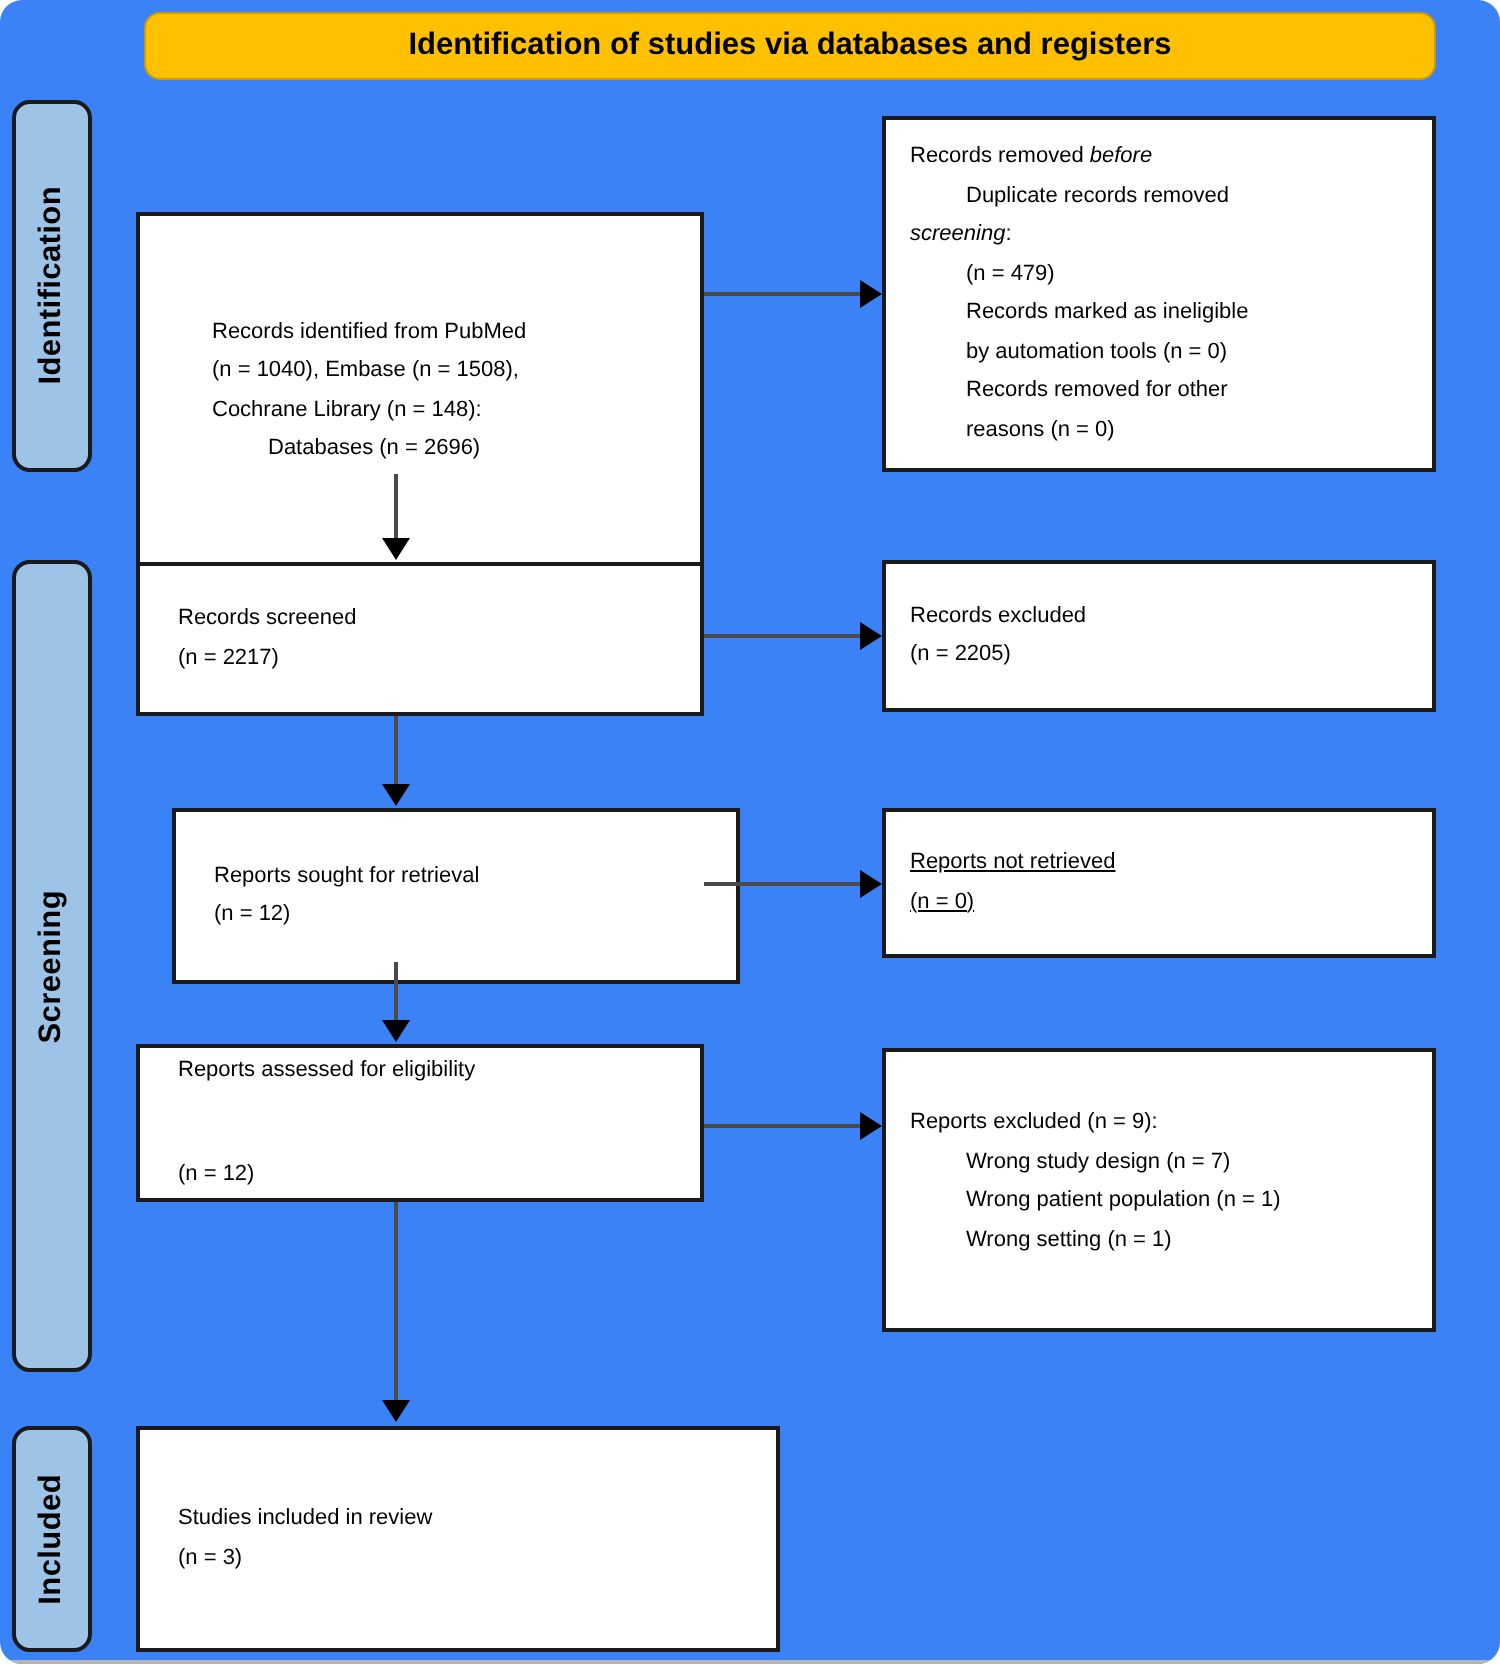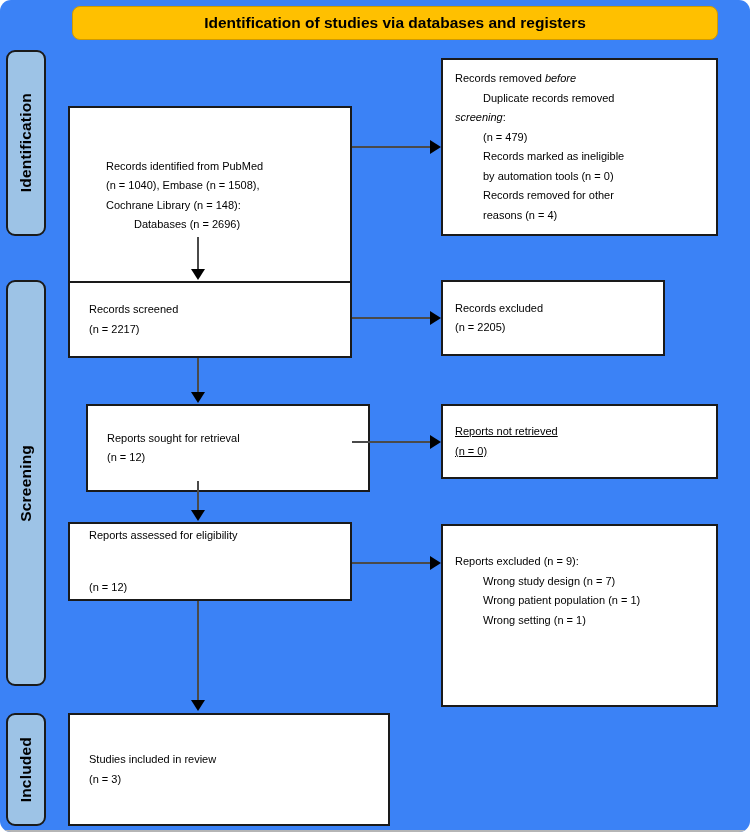--- a/index.html
+++ b/index.html
@@ -41,25 +41,25 @@
   }
   .box.right-col { padding-left:12px; }
   .box.top-align { justify-content:flex-start; }
   .line { white-space:nowrap; }
   .line .italic { font-style:italic; }
   .line.indent-1 { padding-left:28px; }
 
   .box-records-identified    { left:68px;  top:58px;  width:284px; height:179px; padding-left:36px;margin-top:48px; }
   .box-records-removed       { left:441px; top:58px;  width:277px; height:178px; padding-top:9px; }
   .box-records-screened      { left:68px;  top:281px; width:284px; height:77px; }
-  .box-records-excluded      { left:441px; top:280px; width:224px; height:76px; }
+  .box-records-excluded      { left:441px; top:280px; width:277px; height:76px; }
   .box-reports-sought        { left:86px;  top:404px; width:284px; height:88px; }
   .box-reports-not-retrieved { left:441px; top:404px; width:277px; height:75px;text-decoration:underline; }
   .box-reports-assessed      { left:68px;  top:522px; width:284px; height:79px;gap:33px; }
-  .box-reports-excluded      { left:441px; top:524px; width:277px; height:183px; padding-top:26px; }
+  .box-reports-excluded      { left:441px; top:524px; width:277px; height:142px; padding-top:26px; }
   .box-studies-included      { left:68px;  top:713px; width:322px; height:113px; }
 
   
   .arrow-h { position:absolute; height:14px; }
   .arrow-h .shaft { position:absolute; left:0; top:6px; height:2px; background:#4a4a4a; }
   .arrow-h .head  { position:absolute; right:0; top:0; width:0; height:0;
                     border-top:7px solid transparent; border-bottom:7px solid transparent;
                     border-left:11px solid #000; }
   .arrow-v { position:absolute; width:14px; }
   .arrow-v .shaft { position:absolute; left:6px; top:0; width:2px; background:#4a4a4a; }
@@ -110,21 +110,21 @@
       <div class="line indent-1"><span>Databases (n = 2696)</span></div>
     </div>
   <div class="box right-col top-align box-records-removed">
       <div class="line"><span>Records removed </span><span class="italic">before</span></div>
       <div class="line indent-1"><span>Duplicate records removed</span></div>
       <div class="line"><span class="italic">screening</span><span>:</span></div>
       <div class="line indent-1"><span>(n = 479)</span></div>
       <div class="line indent-1"><span>Records marked as ineligible</span></div>
       <div class="line indent-1"><span>by automation tools (n = 0)</span></div>
       <div class="line indent-1"><span>Records removed for other</span></div>
-      <div class="line indent-1"><span>reasons (n = 4)</span></div>
+      <div class="line indent-1"><span>reasons (n = 0)</span></div>
     </div>
   <div class="box box-records-screened">
       <div class="line"><span>Records screened</span></div>
       <div class="line"><span>(n = 2217)</span></div>
     </div>
   <div class="box right-col box-records-excluded">
       <div class="line"><span>Records excluded</span></div>
       <div class="line"><span>(n = 2205)</span></div>
     </div>
   <div class="box box-reports-sought">

